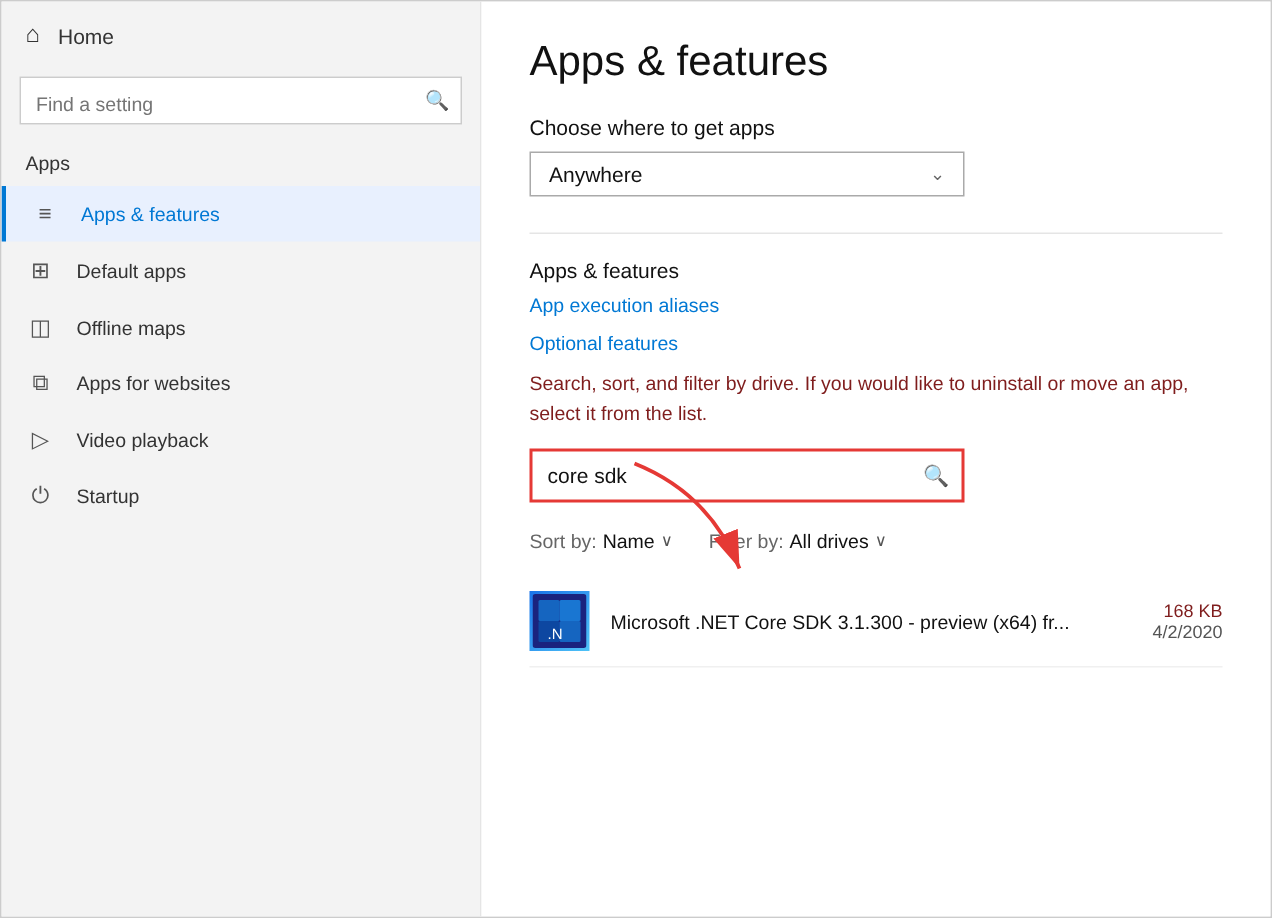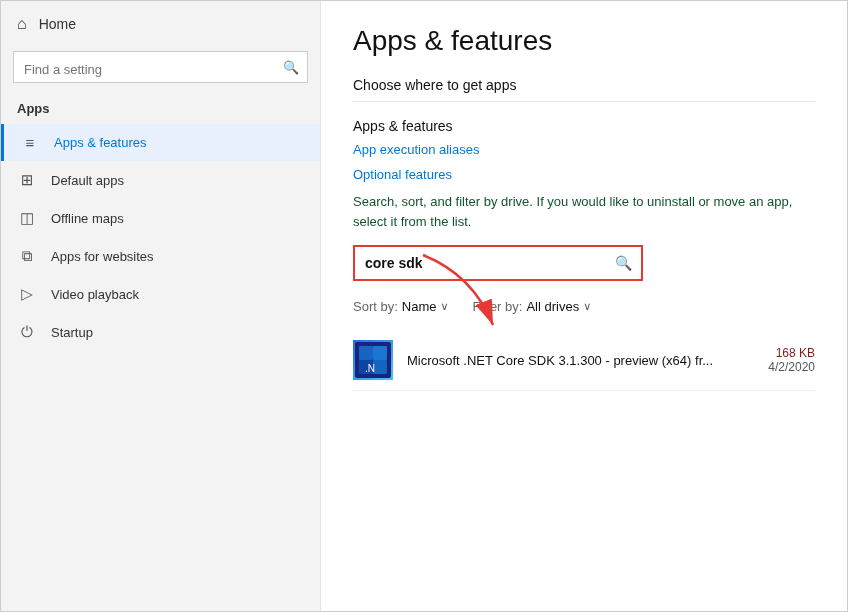--- a/index.html
+++ b/index.html
@@ -91,21 +91,21 @@
     .sidebar-search-icon {
       position: absolute;
       right: 8px;
       top: 50%;
       transform: translateY(-50%);
       font-size: 13px;
       color: #666;
     }
     .sidebar-section-label {
       font-size: 13px;
-      font-weight: 700;
+      font-weight: 400;
       padding: 6px 16px 8px 16px;
       color: #333;
     }
     .sidebar-item {
       display: flex;
       align-items: center;
       gap: 14px;
       padding: 10px 16px;
       cursor: pointer;
       color: #333;
@@ -168,39 +168,38 @@
     .link {
       color: #0078d4;
       font-size: 13px;
       cursor: pointer;
       display: block;
       margin-bottom: 10px;
       text-decoration: none;
     }
     .search-desc {
       font-size: 13px;
-      color: #14532d;
+      color: #7f1d1d;
       margin-bottom: 14px;
       line-height: 1.5;
       max-width: 540px;
     }
     .search-box-wrapper {
       position: relative;
       width: 290px;
       margin-bottom: 18px;
     }
     .search-box {
       width: 100%;
       height: 36px;
       padding: 0 36px 0 10px;
       border: 2px solid #e53935;
       font-size: 14px;
       outline: none;
       color: #111;
-      font-weight: bold;
     }
     .search-box-icon {
       position: absolute;
       right: 10px;
       top: 50%;
       transform: translateY(-50%);
       font-size: 14px;
       color: #555;
     }
     .sort-filter-row {
@@ -311,20 +310,24 @@
         <span class="sidebar-item-icon">⏻</span>
         <span class="sidebar-item-label">Startup</span>
       </div>
     </div>
 
     <div class="main">
       <h1 class="main-title">Apps &amp; features</h1>
 
       <h2 class="section-title">Choose where to get apps</h2>
 
+      <div class="dropdown">
+        <span>Anywhere</span>
+        <span class="dropdown-arrow">⌄</span>
+      </div>
 
       <hr class="divider">
 
       <h2 class="section-title">Apps &amp; features</h2>
 
       <a class="link">App execution aliases</a>
       <a class="link">Optional features</a>
 
       <p class="search-desc">Search, sort, and filter by drive. If you would like to uninstall or move an app, select it from the list.</p>
 

